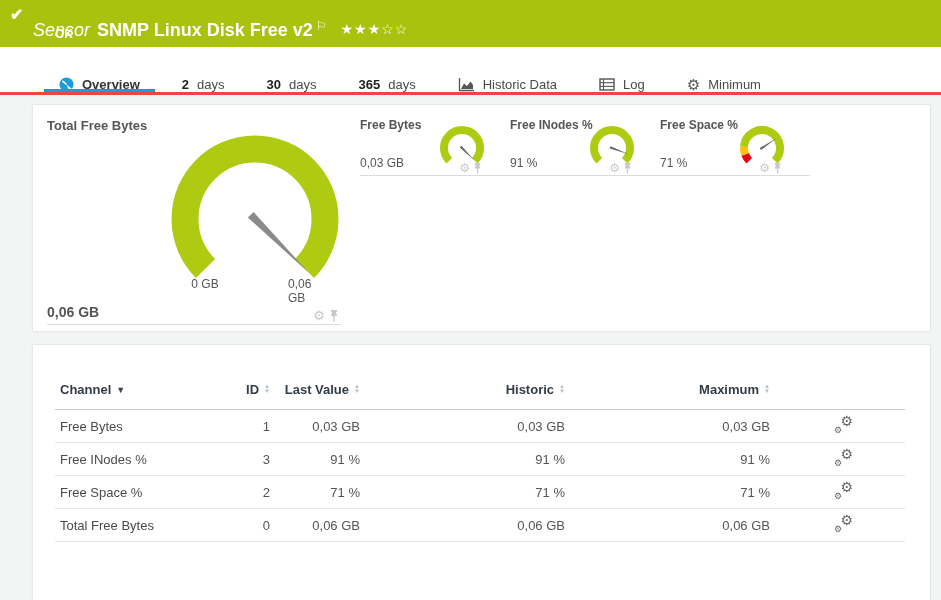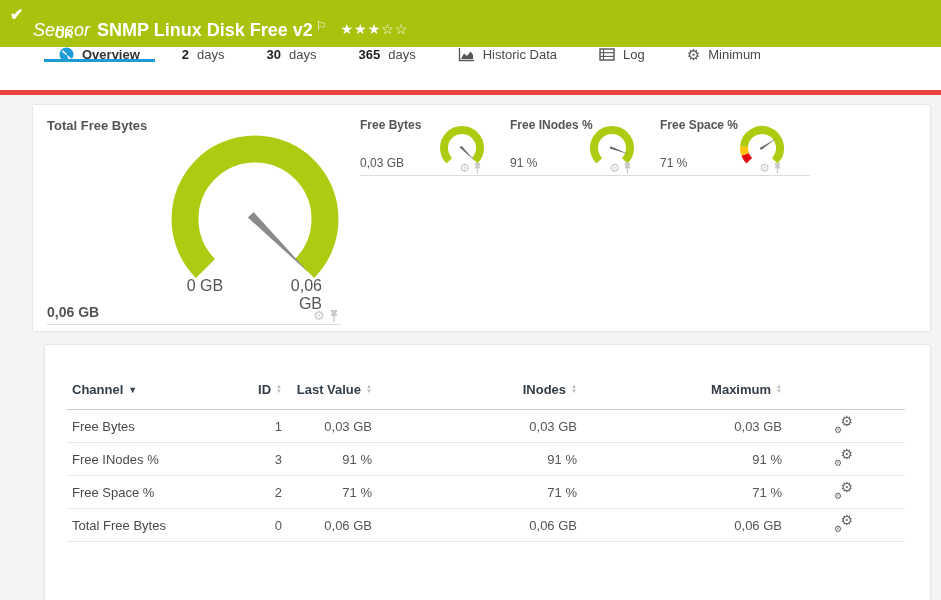--- a/index.html
+++ b/index.html
@@ -10,61 +10,61 @@
   .topbar { height:47px; background:#a8c20d; color:#fff; position:relative; }
   .check-icon { position:absolute; left:10px; top:5px; font-size:16px; font-weight:bold; }
   .title-line { position:absolute; left:33px; top:20px; font-size:18px; white-space:nowrap; }
   .kind { font-style:italic; margin-right:7px; font-weight:normal; }
   .sensor-title { font-weight:bold; }
   .flag-icon { font-size:12px; position:relative; top:-6px; margin-left:3px; }
   .stars { margin-left:14px; font-size:14px; letter-spacing:1px; position:relative; top:-2px; }
   .status-ok { position:absolute; left:55px; top:27px; font-size:12px; font-weight:bold; }
 
   
-  .tabbar { height:48px; background:#fff; border-bottom:5px solid #ef4444;
-    display:flex; align-items:flex-start; padding-left:38px; }
+  .tabbar { height:48px; background:#fff; border-bottom:3px solid #ef4444;
+    display:flex; align-items:flex-end; padding-left:38px; }
   .tab { display:flex; align-items:center; gap:8px; padding:0 21px; font-size:13px;
     color:#4a4a4a; cursor:pointer; position:relative; white-space:nowrap; }
   .tab.active::after { content:""; position:absolute; left:6px; right:6px; bottom:0;
     height:3px; background:#1b9cd8; }
   .tab.active .tab-label { font-weight:bold; color:#333; }
   .tab .num { font-weight:bold; color:#222; }
   .tab-icon { display:inline-flex; align-items:center; line-height:0; }
   .tab-icon.glyph { font-size:15px; color:#555; line-height:1; }
 
   
   .content { padding:10px 11px 0 33px; }
   .card { background:#fff; box-shadow:0 0 2px rgba(0,0,0,0.18); }
   .card.gauges { height:226px; display:flex; margin-bottom:14px; }
 
   .main-panel { width:314px; padding:13px 0 0 14px; position:relative; flex:none; }
   .panel-title { font-size:13px; font-weight:bold; color:#555; }
   .mini-title  { font-size:12px; font-weight:bold; color:#555; }
   .gauge-wrap { width:168px; margin:2px 0 0 124px; }
   .gauge-wrap svg { display:block; }
-  .scale-labels { position:relative; height:16px; font-size:16px; color:#555; margin-top:-4px;text-align:right; }
+  .scale-labels { position:relative; height:16px; font-size:12px; color:#555; margin-top:-4px; }
   .scale-min { position:absolute; left:34px; transform:translateX(-50%); }
   .scale-max { position:absolute; left:134px; transform:translateX(-50%); }
   .main-bottom { position:absolute; left:14px; right:6px; bottom:6px; height:26px;
     border-bottom:1px solid #dcdcdc; }
   .main-value { font-size:14px; font-weight:bold; color:#555; position:absolute; left:0; bottom:4px; }
   .corner-icons { position:absolute; right:2px; bottom:2px; display:flex; gap:4px;
     align-items:center; color:#c9c9c9; }
   .corner-icons .gear-glyph { font-size:13px; line-height:1; }
 
   .mini-area { display:flex; padding:13px 0 0 13px; align-items:flex-start; }
   .mini-panel { width:150px; height:58px; position:relative; border-bottom:1px solid #dcdcdc; flex:none; }
   .mini-value { position:absolute; left:0; bottom:5px; font-size:12px; color:#555; }
   .mini-gauge { position:absolute; right:24px; top:6px; }
   .mini-icons { position:absolute; right:28px; bottom:1px; display:flex; gap:3px;
     align-items:center; color:#c9c9c9; }
   .mini-icons .gear-glyph { font-size:12px; line-height:1; }
 
   
-  .card.table-card { min-height:256px; padding:36px 25px 4px 22px;margin-left:12px; }
+  .card.table-card { min-height:256px; padding:36px 25px 4px 22px; }
   table.channels { width:100%; border-collapse:collapse; table-layout:fixed; }
   .channels th { vertical-align:top; text-align:right; font-size:13px; color:#333d47;
     padding:0 0 10px 0; border-bottom:1px solid #c9c9c9; font-weight:bold; line-height:17px; }
   .channels th.col-channel { text-align:left; padding-left:5px; }
   .channels td { font-size:13px; color:#4a4a4a; text-align:right; height:33px;
     border-bottom:1px solid #e6e6e6; padding:0; }
   .channels td.cell-channel { text-align:left; padding-left:5px; }
   .channels td.cell-num { color:#555; }
   .channels th.col-icon, .channels td.cell-icon { padding-right:52px; }
   .caret-icon { font-size:9px; color:#3a4652; margin-left:5px; vertical-align:1px; }
@@ -220,21 +220,21 @@
           <col style="width:90px">
         <col style="width:205px">
           <col style="width:205px">
           <col>
       </colgroup>
       <thead>
           <tr>
             <th class="col-channel"><span>Channel</span><span class="caret-icon">▼</span></th>
             <th class="col-id"><span>ID</span><span class="sort-icon"><span>▲</span><span>▼</span></span></th>
             <th class="col-last-value"><span>Last Value</span><span class="sort-icon"><span>▲</span><span>▼</span></span></th>
-            <th class="col-minimum"><span>INodes</span><span class="sort-icon"><span>▲</span><span>▼</span></span></th>
+            <th class="col-minimum"><span>Historic</span><span class="sort-icon"><span>▲</span><span>▼</span></span></th>
             <th class="col-maximum"><span>Maximum</span><span class="sort-icon"><span>▲</span><span>▼</span></span></th>
             <th class="col-icon"></th>
           </tr>
         </thead>
       <tbody>
           <tr>
             <td class="cell-channel">Free Bytes</td>
             <td class="cell-num">1</td>
             <td class="cell-num">0,03 GB</td>
             <td class="cell-num">0,03 GB</td>

